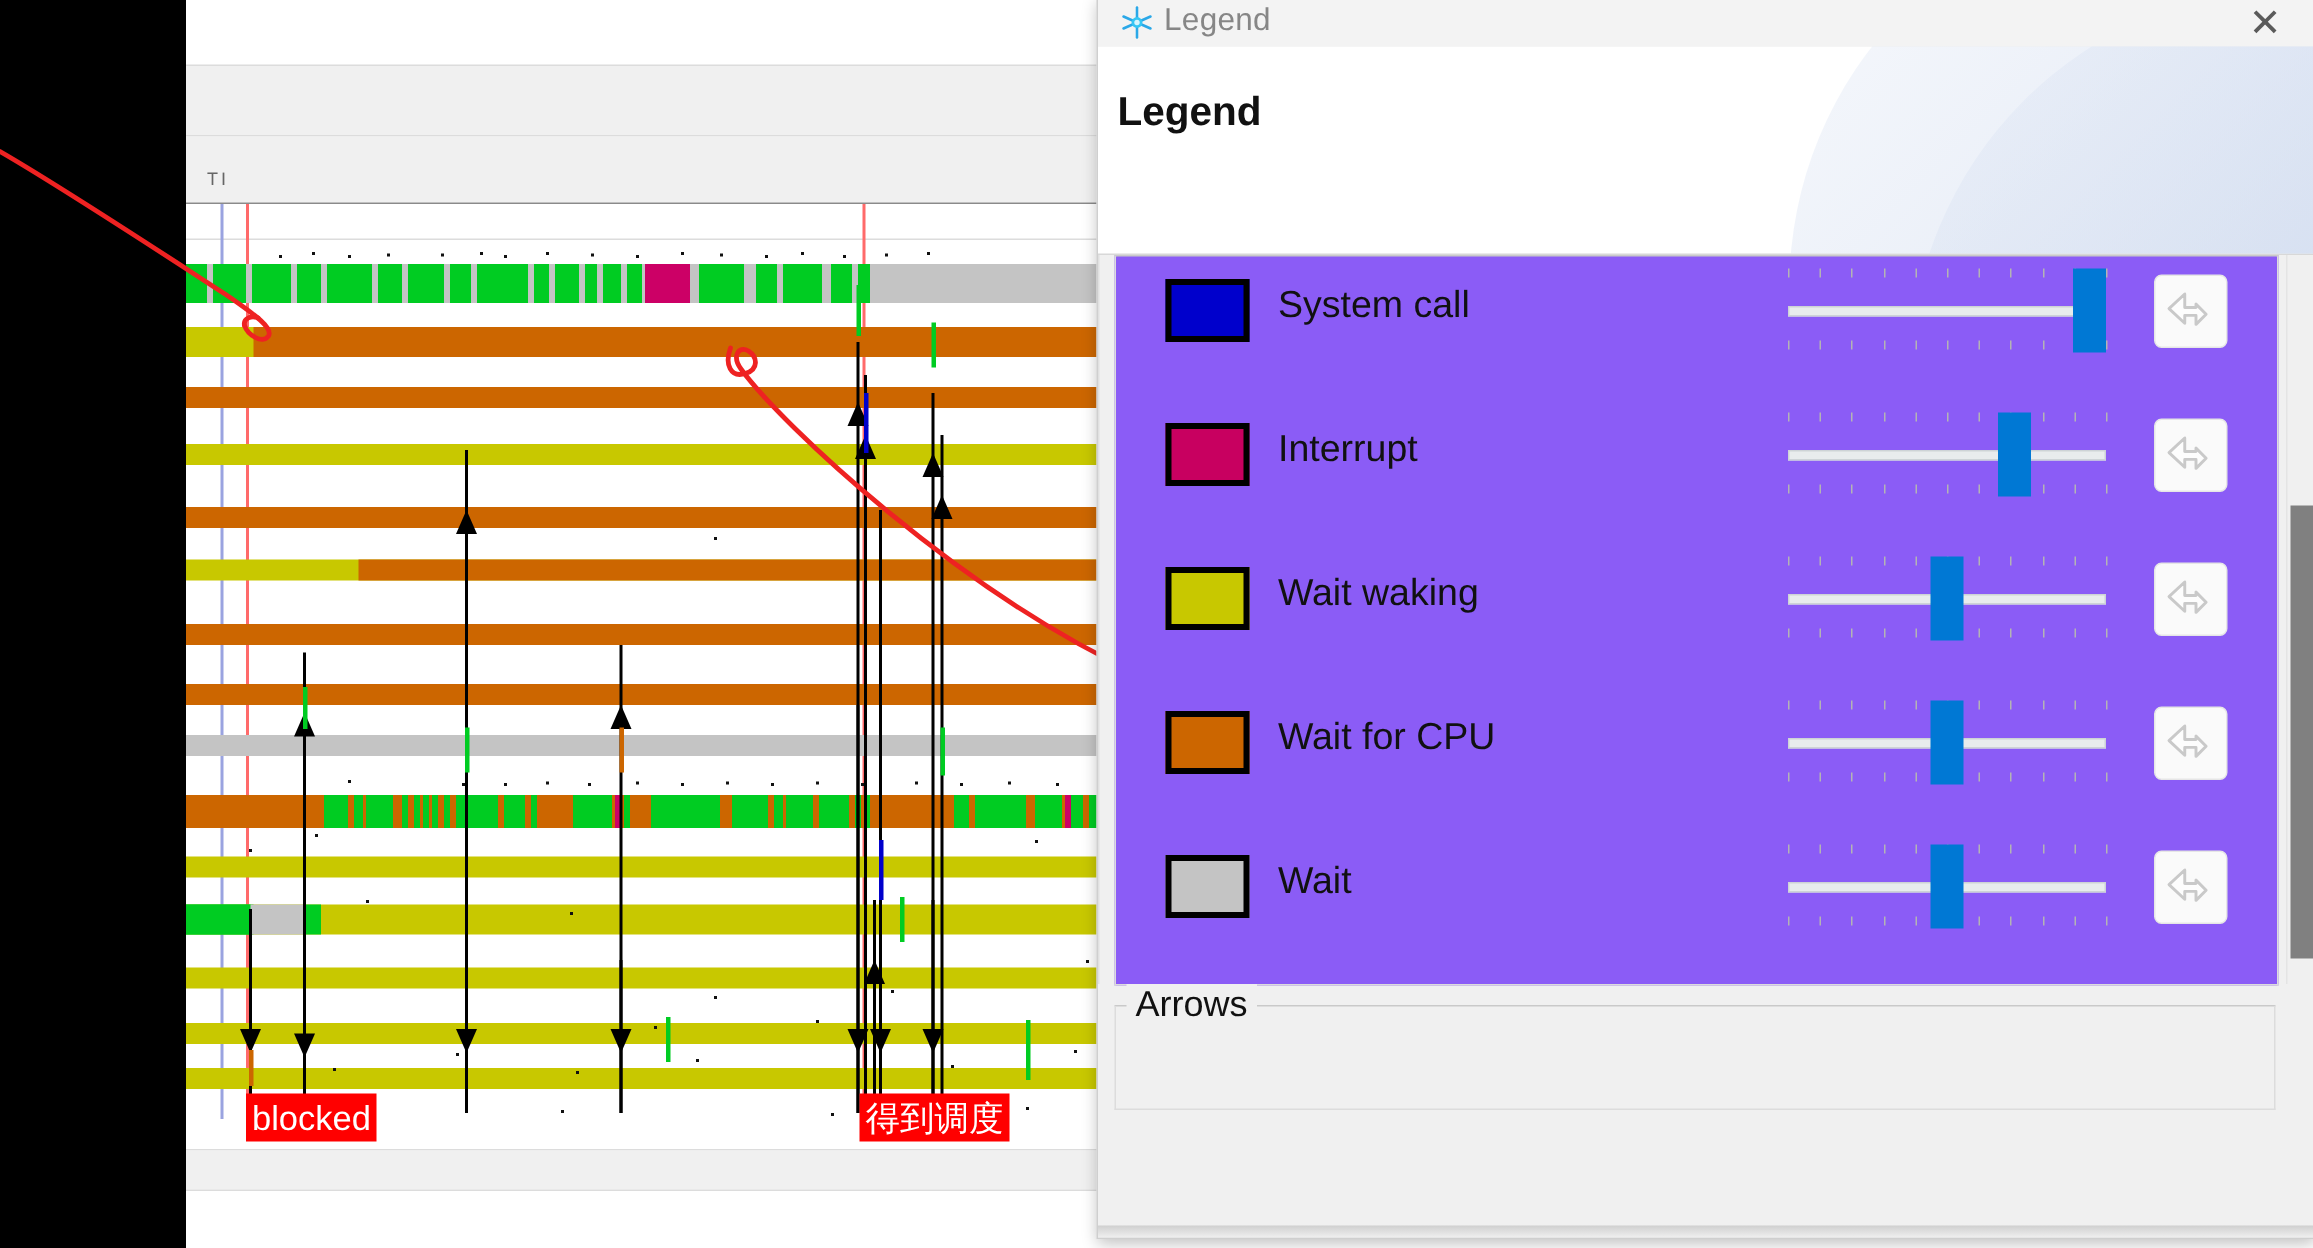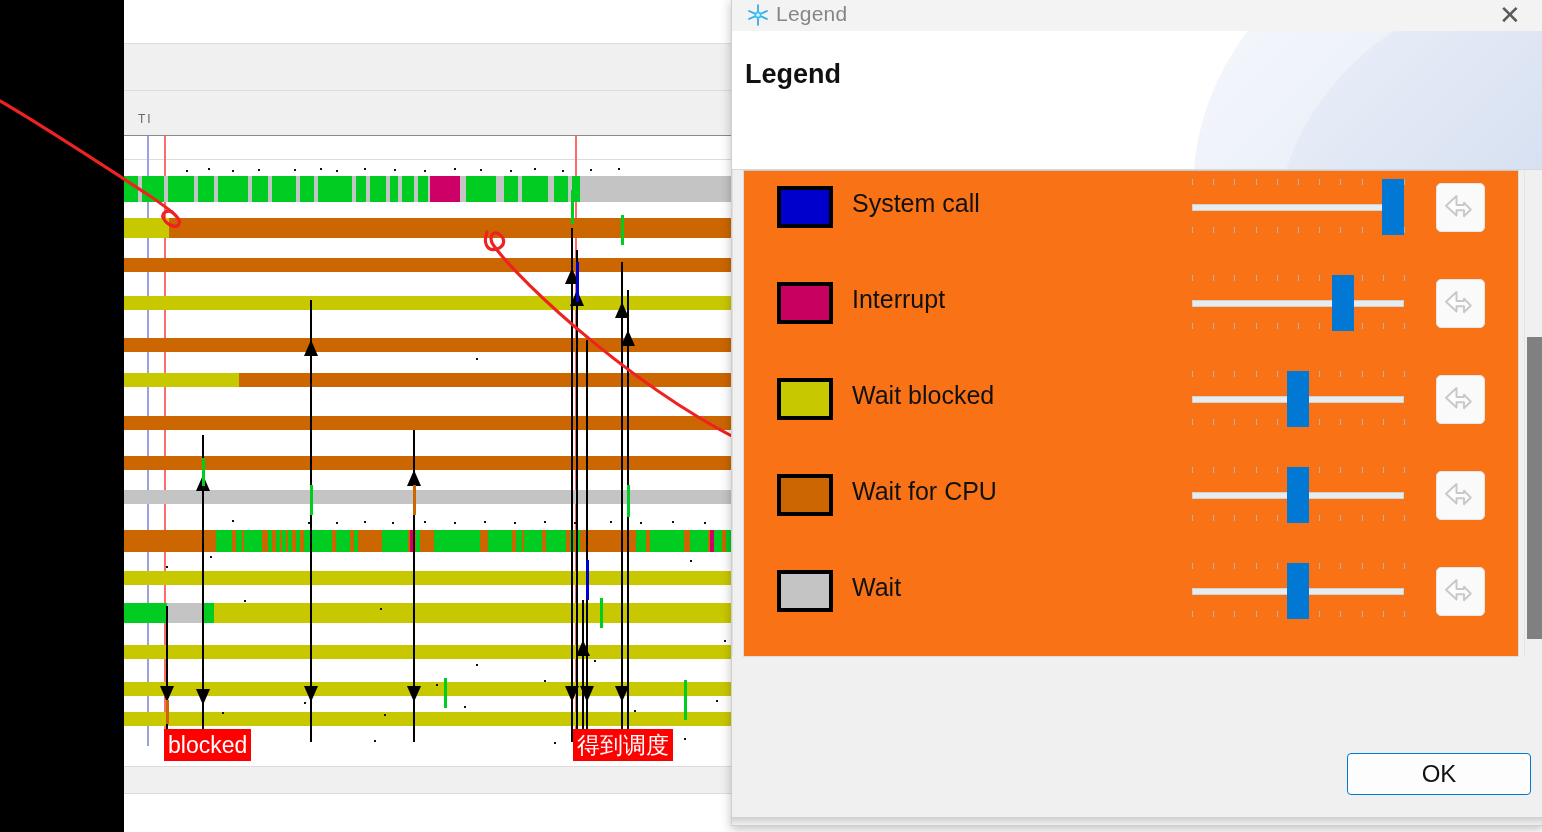--- a/index.html
+++ b/index.html
@@ -57,21 +57,21 @@
 
   .dlg-header{position:absolute;left:0;top:32px;width:811px;height:138px;background:#ffffff;overflow:hidden;border-bottom:1px solid #d8d8d8;}
   .dlg-header-arc{position:absolute;right:-170px;top:-100px;width:520px;height:520px;border-radius:50%;
      background:linear-gradient(135deg, rgba(225,232,245,.25) 0%, rgba(205,217,238,.85) 100%);}
   .dlg-header-arc2{position:absolute;right:-250px;top:-40px;width:520px;height:520px;border-radius:50%;
      background:linear-gradient(135deg, rgba(230,236,247,.3) 0%, rgba(196,210,235,.9) 100%);}
   .dlg-heading{position:absolute;left:13px;top:28px;font-size:27px;font-weight:bold;color:#111;}
 
   .dlg-body{position:absolute;left:0;top:171px;width:811px;height:655px;background:#f0f0f0;}
 
-  .legend-group{position:absolute;left:11px;top:0px;width:774px;height:485px;background:#f97316;border:1px solid #dcdcdc;border-top:1px solid #c9c9c9;}
+  .legend-group{position:absolute;left:11px;top:0px;width:774px;height:485px;background:#8b5cf6;border:1px solid #dcdcdc;border-top:1px solid #c9c9c9;}
 
   .legend-row{position:absolute;left:0;width:774px;height:96px;}
   .swatch{position:absolute;left:33px;top:13px;width:56px;height:42px;border:4px solid #000;box-sizing:border-box;}
   .legend-label{position:absolute;left:108px;top:16px;font-size:25px;color:#111;}
 
   .slider{position:absolute;left:448px;top:12px;width:212px;height:44px;}
   .slider-track{position:absolute;left:0;top:19px;width:212px;height:7px;background:#e8eced;border:1px solid #cdd3d6;box-sizing:border-box;}
   .slider-ticks{position:absolute;left:0;width:212px;height:6px;}
   .slider-ticks.top{top:-6px;}
   .slider-ticks.bottom{top:42px;}
@@ -432,21 +432,21 @@
                 <i style="left: 212px;"></i>
               </div>
               <div class="slider-thumb" style="left: 150.52px;"></div>
             </div>
             <div class="reset-btn"><svg viewBox="0 0 30 30" width="45" height="45">
                 <path d="M13 8 L6 14.5 L13 21 L13 17.5 L18 17.5 L18 21.5 L22.5 17 L18 12.5 L18 14 L13 14 Z" fill="#fdfdfd" stroke="#c9c9c9" stroke-width="1.3" stroke-linejoin="round"></path>
               </svg></div>
           </div>
           <div class="legend-row" style="top: 194px;">
             <div class="swatch" style="background: rgb(200, 200, 0);"></div>
-            <div class="legend-label">Wait blocked</div>
+            <div class="legend-label">Wait waking</div>
             <div class="slider">
               <div class="slider-track"></div>
               <div class="slider-ticks top">
                 <i style="left: 0px;"></i>
                 <i style="left: 21.2px;"></i>
                 <i style="left: 42.4px;"></i>
                 <i style="left: 63.6px;"></i>
                 <i style="left: 84.8px;"></i>
                 <i style="left: 106px;"></i>
                 <i style="left: 127.2px;"></i>
@@ -544,22 +544,25 @@
               </div>
               <div class="slider-thumb" style="left: 106px;"></div>
             </div>
             <div class="reset-btn"><svg viewBox="0 0 30 30" width="45" height="45">
                 <path d="M13 8 L6 14.5 L13 21 L13 17.5 L18 17.5 L18 21.5 L22.5 17 L18 12.5 L18 14 L13 14 Z" fill="#fdfdfd" stroke="#c9c9c9" stroke-width="1.3" stroke-linejoin="round"></path>
               </svg></div>
           </div>
         </div>
     </div>
 
-
-    <div class="ok-button">OK</div>
+    <div class="arrows-group">
+      <div class="arrows-box"></div>
+      <div class="arrows-legend">Arrows</div>
+    </div>
+
   </div>
 
   <div class="dlg-scrollbar">
     <div class="dlg-scroll-thumb"></div>
   </div>
 
   <div class="dlg-bottom-shadow"></div>
 </div>
 
 </body></html>

